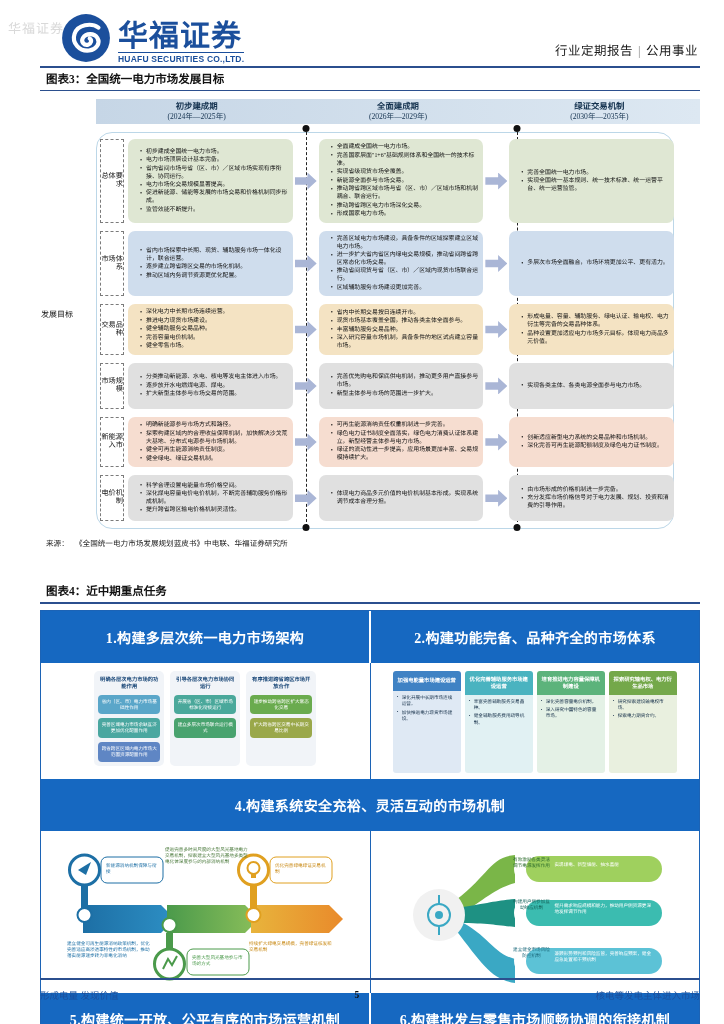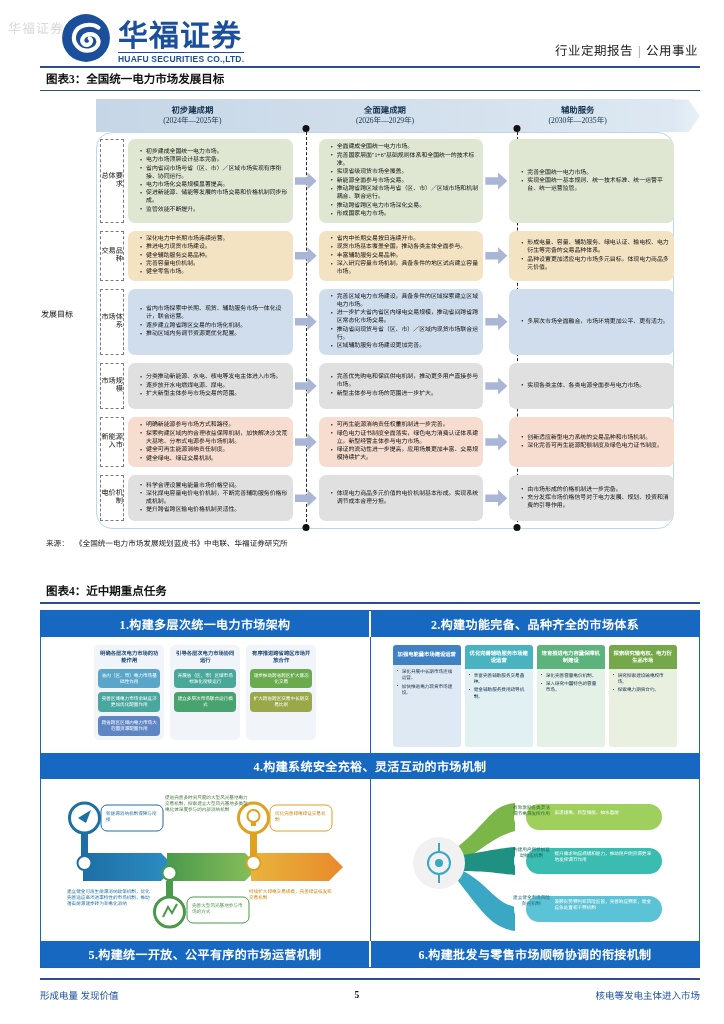--- a/index.html
+++ b/index.html
@@ -64,22 +64,22 @@
   .rm-left-label{
     width:34px;display:flex;align-items:center;justify-content:center;
     font-size:8px;line-height:1.15;color:#111;text-align:center;
     font-family:"Liberation Serif",serif;
   }
   .rm-left-label span{writing-mode:horizontal-tb;letter-spacing:0;}
   .rm-body{flex:1;position:relative;}
 
   
   .timeline{
-    position:relative;height:33px;margin-left:22px;margin-right:0;
-    display:flex;align-items:stretch;
+    position:relative;height:25px;margin-left:22px;margin-right:0;
+    display:flex;align-items:stretch;flex-direction:column;
   }
   .tl-bar{
     flex:1;display:flex;
     background:linear-gradient(to right,#c6d6e6,#dde8f2);
     border:0;
   }
   .tl-seg{
     flex:1;display:flex;flex-direction:column;align-items:center;justify-content:center;
     font-size:8.4px;line-height:1.25;color:#14324f;text-align:center;font-weight:700;
     font-family:"Liberation Serif",serif;
@@ -154,21 +154,21 @@
 
   
   .ex4-wrap{margin-top:30px;}
   .quad-table{
     margin-top:6px;border:1px solid #1c63b5;box-sizing:border-box;
     display:flex;flex-direction:column;
   }
   .quad-rowhdr{display:flex;}
   .quad-hdr{
     flex:1;background:#1668c1;color:#fff;text-align:center;
-    font-size:12px;font-weight:700;padding:4px 0;letter-spacing:.4px;
+    font-size:14px;font-weight:700;padding:16px 0;letter-spacing:.4px;
     font-family:"Liberation Serif",serif;
     border-right:2px solid #fff;box-sizing:border-box;
   }
   .quad-hdr:last-child{border-right:0;}
   .quad-rowbody{display:flex;background:#fff;}
   .quad-cell{
     flex:1;box-sizing:border-box;border-right:1px solid #1c63b5;
     padding:6px 8px;min-height:112px;position:relative;
   }
   .quad-cell:last-child{border-right:0;}
@@ -262,21 +262,21 @@
           <div class="tl-bar">
             <div class="tl-seg">
               <div>初步建成期</div>
               <div class="yr">(2024年—2025年)</div>
             </div>
             <div class="tl-seg">
               <div>全面建成期</div>
               <div class="yr">(2026年—2029年)</div>
             </div>
             <div class="tl-seg">
-              <div>辅助服务</div>
+              <div>绿证交易机制</div>
               <div class="yr">(2030年—2035年)</div>
             </div>
           </div>
           <div class="tl-arrow"></div>
         </div>
 
         <div class="rm-frame"></div>
 
         <div class="rm-divider" style="left:calc(22px + 33.6%);"></div>
         <div class="rm-divider" style="left:calc(22px + 67.2%);"></div>
@@ -316,20 +316,49 @@
                 <i></i>
               </div>
               <div class="rm-cell" style="background: rgb(223, 231, 211);">
                 <ul>
                   <li>完善全国统一电力市场。</li>
                   <li>实现全国统一基本规则、统一技术标准、统一运营平台、统一运营监管。</li>
                 </ul>
               </div>
             </div>
             <div class="rm-row">
+              <div class="rm-rowlabel">市场体系</div>
+              <div class="rm-cell" style="background: rgb(207, 221, 237);">
+                <ul>
+                  <li>省内市场探索中长期、现货、辅助服务市场一体化设计，联合运营。</li>
+                  <li>逐步建立跨省跨区交易的市场化机制。</li>
+                  <li>推动区域内务调节资源更优化配置。</li>
+                </ul>
+              </div>
+              <div class="rm-arrow">
+                <i></i>
+              </div>
+              <div class="rm-cell" style="background: rgb(207, 221, 237);">
+                <ul>
+                  <li>完善区域电力市场建设，具备条件的区域探索建立区域电力市场。</li>
+                  <li>进一步扩大省内省区内绿电交易规模，推动省间跨省跨区常态化市场交易。</li>
+                  <li>推动省间现货与省（区、市）／区域内现货市场联合运行。</li>
+                  <li>区域辅助服务市场建设更加完善。</li>
+                </ul>
+              </div>
+              <div class="rm-arrow">
+                <i></i>
+              </div>
+              <div class="rm-cell" style="background: rgb(207, 221, 237);">
+                <ul>
+                  <li>多层次市场全面融合，市场环境更加公平、更有活力。</li>
+                </ul>
+              </div>
+            </div>
+            <div class="rm-row">
               <div class="rm-rowlabel">交易品种</div>
               <div class="rm-cell" style="background: rgb(244, 227, 195);">
                 <ul>
                   <li>深化电力中长期市场连续运营。</li>
                   <li>推进电力现货市场建设。</li>
                   <li>健全辅助服务交易品种。</li>
                   <li>完善容量电价机制。</li>
                   <li>健全零售市场。</li>
                 </ul>
               </div>
@@ -344,49 +373,20 @@
                   <li>深入研究容量市场机制，具备条件的地区试点建立容量市场。</li>
                 </ul>
               </div>
               <div class="rm-arrow">
                 <i></i>
               </div>
               <div class="rm-cell" style="background: rgb(244, 227, 195);">
                 <ul>
                   <li>形成电量、容量、辅助服务、绿电认证、输电权、电力衍生等完备的交易品种体系。</li>
                   <li>品种设置更加适应电力市场多元目标，体现电力商品多元价值。</li>
-                </ul>
-              </div>
-            </div>
-            <div class="rm-row">
-              <div class="rm-rowlabel">市场体系</div>
-              <div class="rm-cell" style="background: rgb(207, 221, 237);">
-                <ul>
-                  <li>省内市场探索中长期、现货、辅助服务市场一体化设计，联合运营。</li>
-                  <li>逐步建立跨省跨区交易的市场化机制。</li>
-                  <li>推动区域内务调节资源更优化配置。</li>
-                </ul>
-              </div>
-              <div class="rm-arrow">
-                <i></i>
-              </div>
-              <div class="rm-cell" style="background: rgb(207, 221, 237);">
-                <ul>
-                  <li>完善区域电力市场建设，具备条件的区域探索建立区域电力市场。</li>
-                  <li>进一步扩大省内省区内绿电交易规模，推动省间跨省跨区常态化市场交易。</li>
-                  <li>推动省间现货与省（区、市）／区域内现货市场联合运行。</li>
-                  <li>区域辅助服务市场建设更加完善。</li>
-                </ul>
-              </div>
-              <div class="rm-arrow">
-                <i></i>
-              </div>
-              <div class="rm-cell" style="background: rgb(207, 221, 237);">
-                <ul>
-                  <li>多层次市场全面融合，市场环境更加公平、更有活力。</li>
                 </ul>
               </div>
             </div>
             <div class="rm-row">
               <div class="rm-rowlabel">市场规模</div>
               <div class="rm-cell" style="background: rgb(224, 224, 224);">
                 <ul>
                   <li>分类推动新能源、水电、核电等发电主体进入市场。</li>
                   <li>逐步放开水电燃煤电源、煤电。</li>
                   <li>扩大新型主体参与市场交易的范围。</li>

